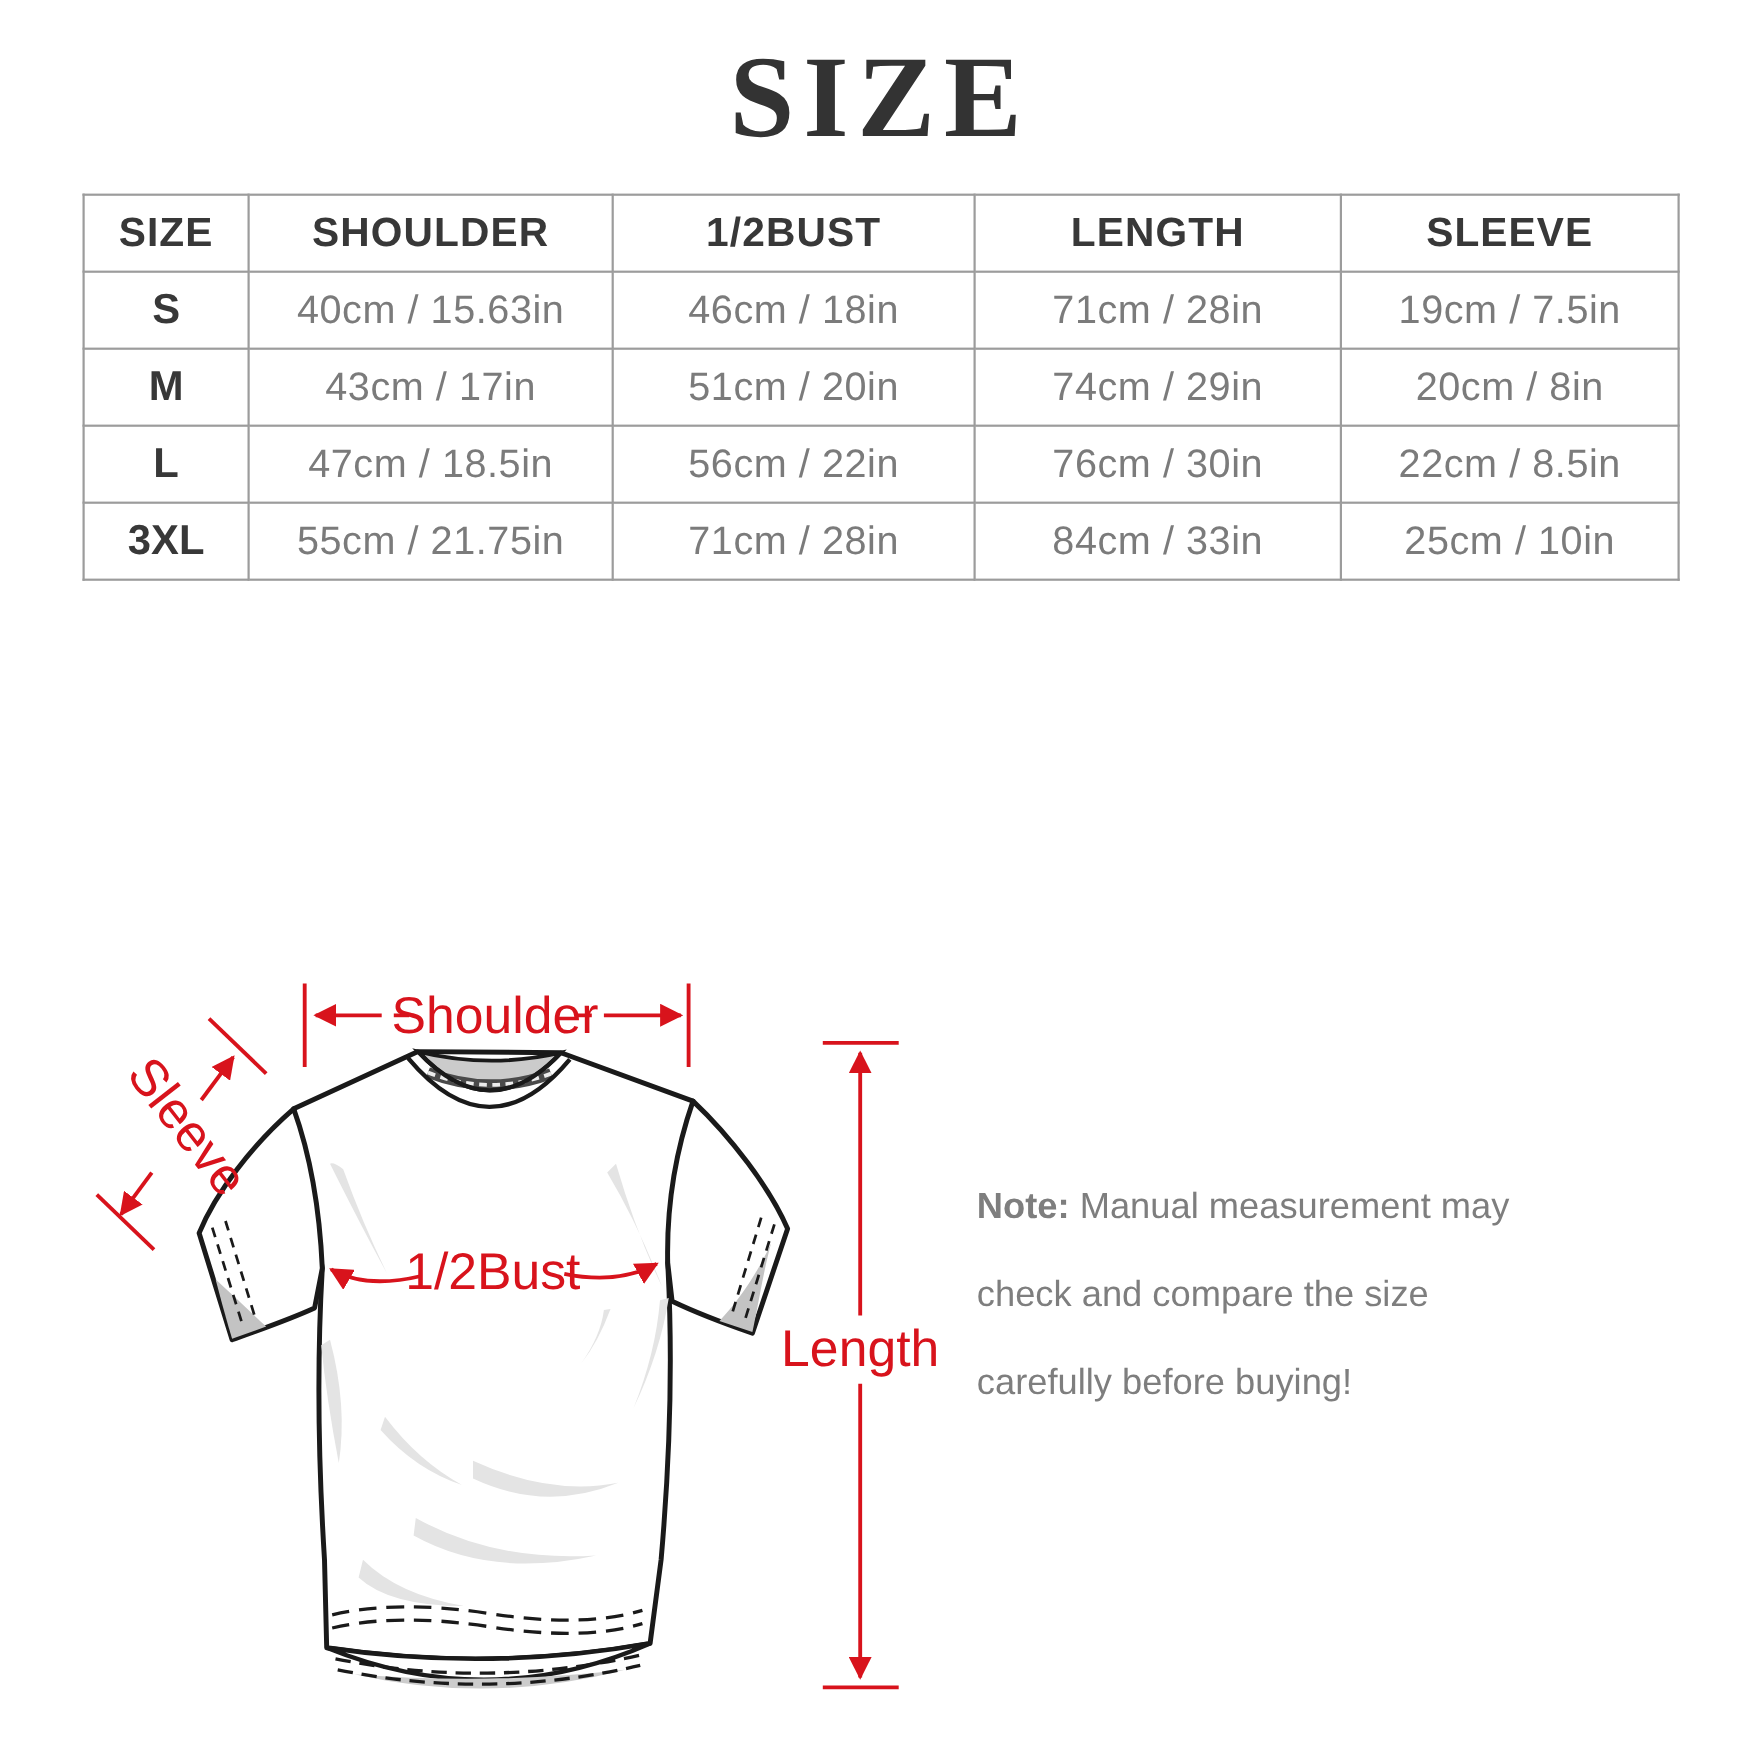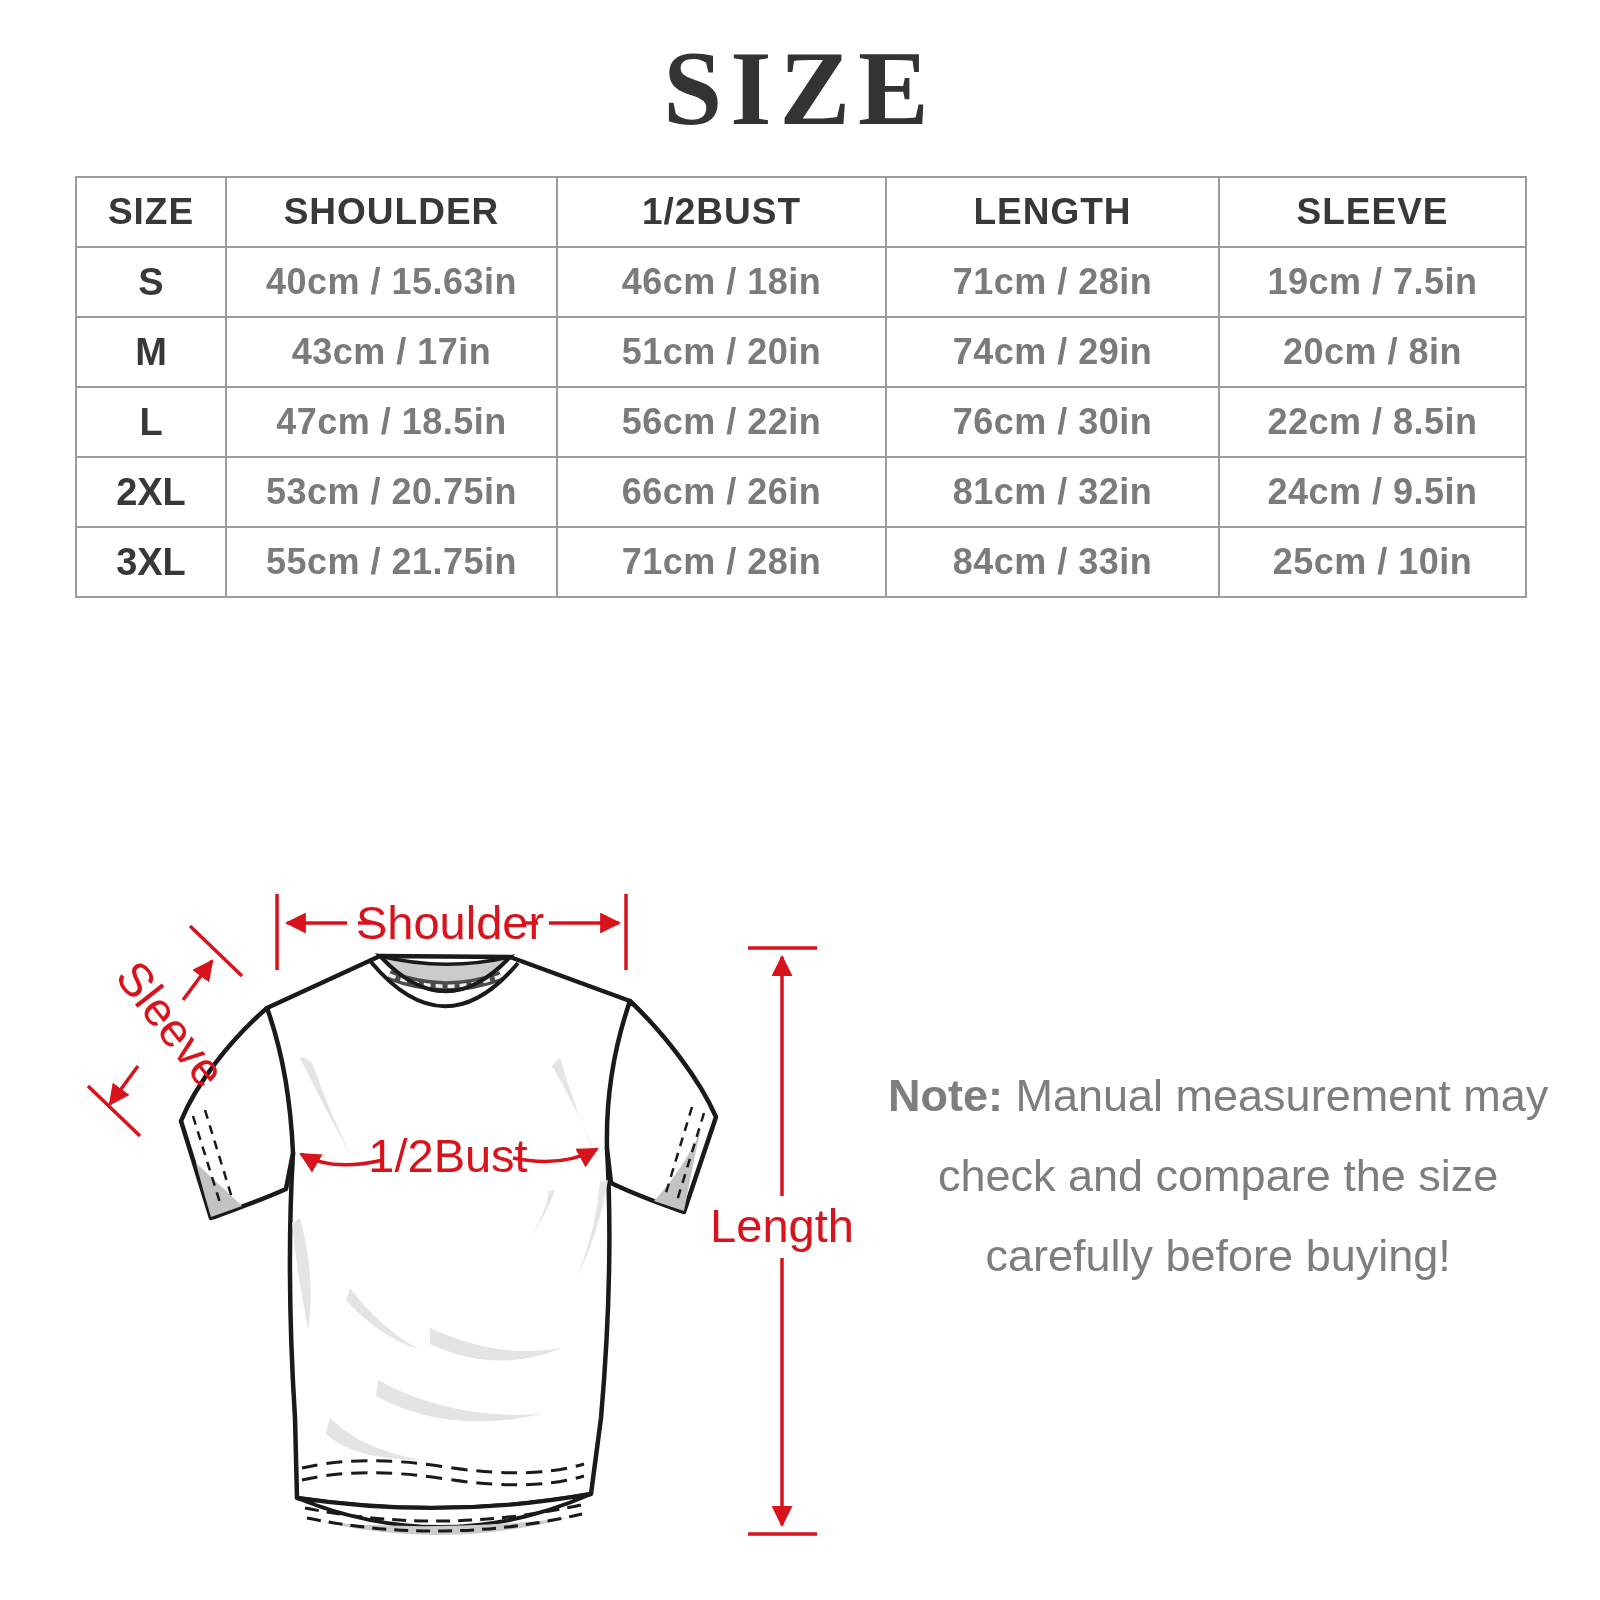--- a/index.html
+++ b/index.html
@@ -10,28 +10,28 @@
   .title{
     position:absolute;left:0;top:28px;width:1600px;text-align:center;
     font-family:"Liberation Serif",serif;font-weight:bold;font-size:106px;
     letter-spacing:8px;color:#333333;
   }
   table.size-table{
     position:absolute;left:75px;top:176px;width:1450px;
     border-collapse:collapse;table-layout:fixed;
   }
   .size-table th,.size-table td{
-    border:2px solid #9c9c9c;height:68px;text-align:center;vertical-align:middle;padding:0;font-weight:bold;
+    border:2px solid #9c9c9c;height:68px;text-align:center;vertical-align:middle;padding:0;
   }
   .size-table thead th{font-size:37px;font-weight:bold;color:#383838;letter-spacing:1px;}
   .size-table tbody th{font-size:38px;font-weight:bold;color:#383838;}
   .size-table tbody td{font-size:36px;color:#7b7b7b;letter-spacing:0.5px;}
   .diagram-svg{position:absolute;left:0;top:858px;}
   .note{
-    position:absolute;left:888px;top:1056px;color:#7e7e7e;font-size:45px;line-height:80px;text-align:center;
+    position:absolute;left:888px;top:1056px;color:#7e7e7e;font-size:33px;line-height:80px;
   }
   .note .line{white-space:nowrap;}
   .note b{font-weight:bold;}
 </style>
 </head>
 <body>
 
 <div class="title">SIZE</div>
 
 <table class="size-table">
@@ -65,27 +65,20 @@
         <td>51cm / 20in</td>
         <td>74cm / 29in</td>
         <td>20cm / 8in</td>
       </tr>
       <tr>
         <th>L</th>
         <td>47cm / 18.5in</td>
         <td>56cm / 22in</td>
         <td>76cm / 30in</td>
         <td>22cm / 8.5in</td>
-      </tr>
-      <tr>
-        <th>2XL</th>
-        <td>53cm / 20.75in</td>
-        <td>66cm / 26in</td>
-        <td>81cm / 32in</td>
-        <td>24cm / 9.5in</td>
       </tr>
       <tr>
         <th>3XL</th>
         <td>55cm / 21.75in</td>
         <td>71cm / 28in</td>
         <td>84cm / 33in</td>
         <td>25cm / 10in</td>
       </tr>
     </tbody>
 </table>

